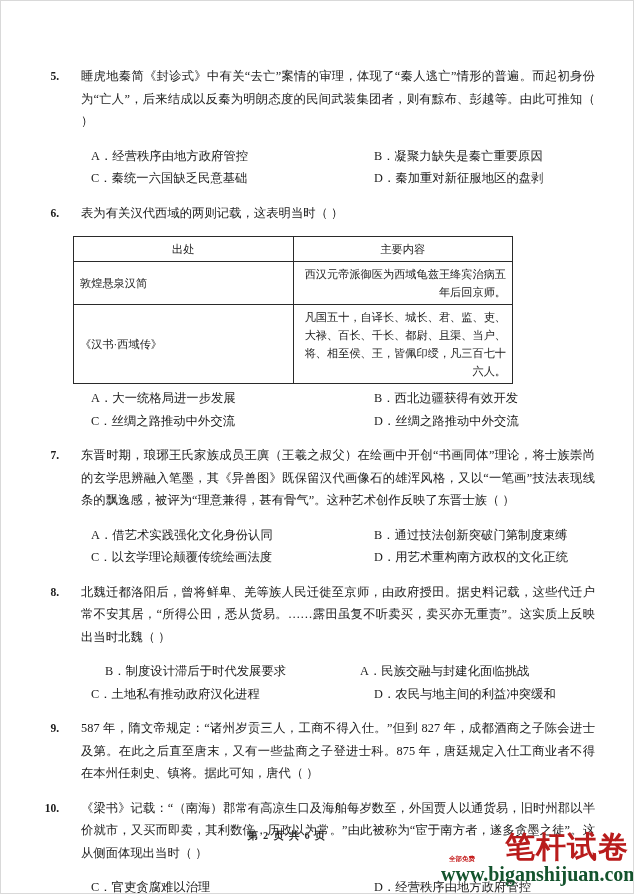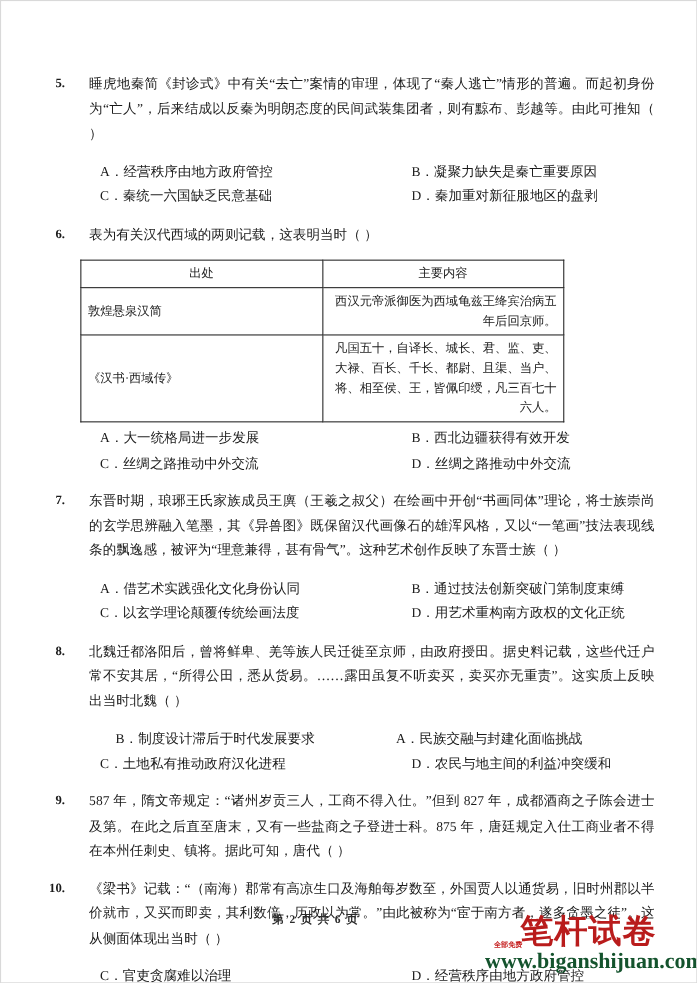--- a/index.html
+++ b/index.html
@@ -130,21 +130,21 @@
     font-size: 10.5px;
     letter-spacing: 1.2px;
     font-weight: bold;
     color: #2b2b2b;
   }
   #watermark {
     position: absolute;
     right: 6px;
     bottom: 2px;
     width: 188px;
-    text-align: center;
+    text-align: right;
   }
   #wm-title {
     font-family: Liberation Mono, monospace;
     font-size: 30px;
     font-weight: bold;
     line-height: 32px;
     color: #b91c1c;
     letter-spacing: 1px;
   }
   #wm-url {

